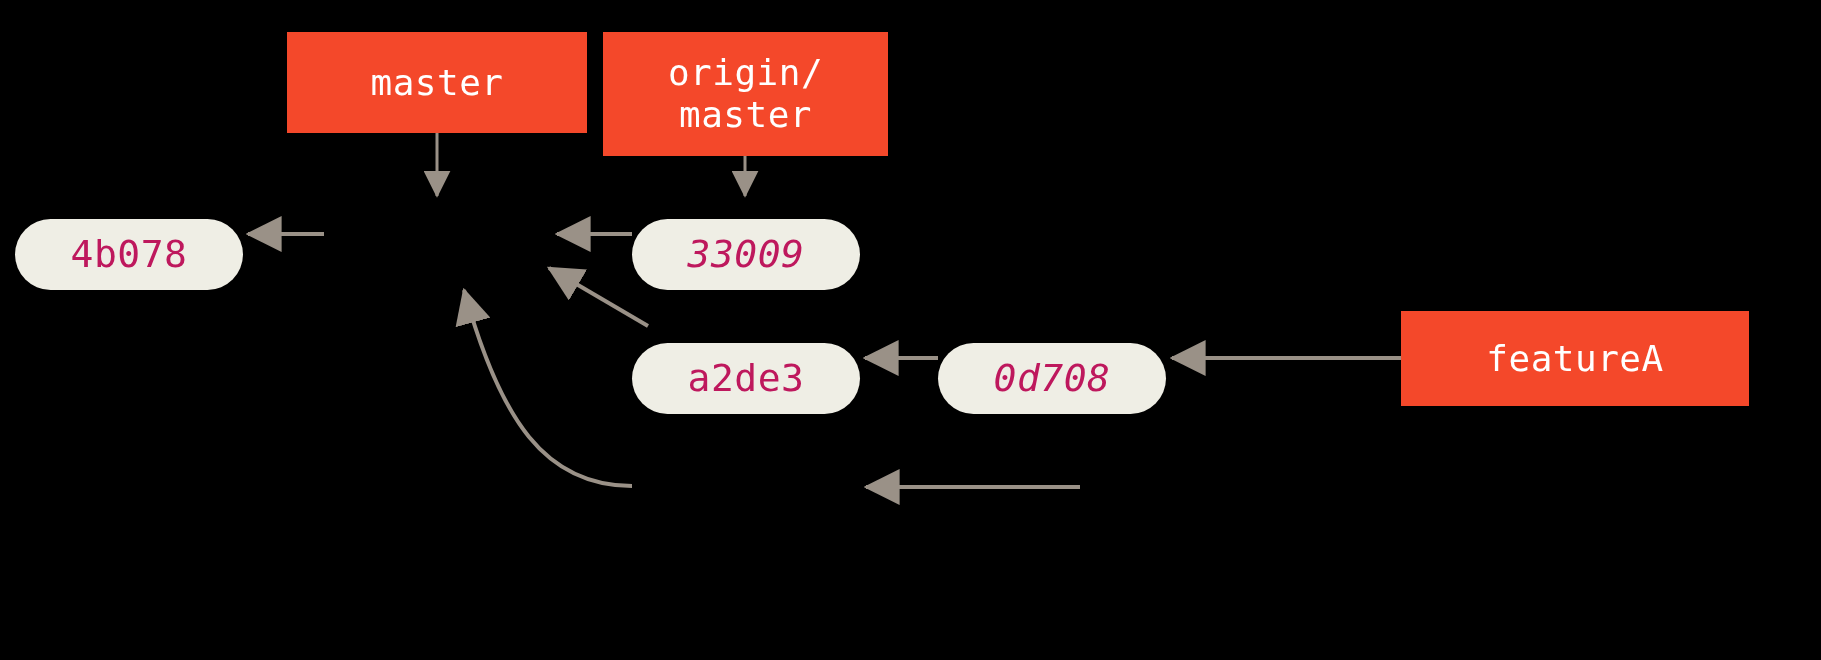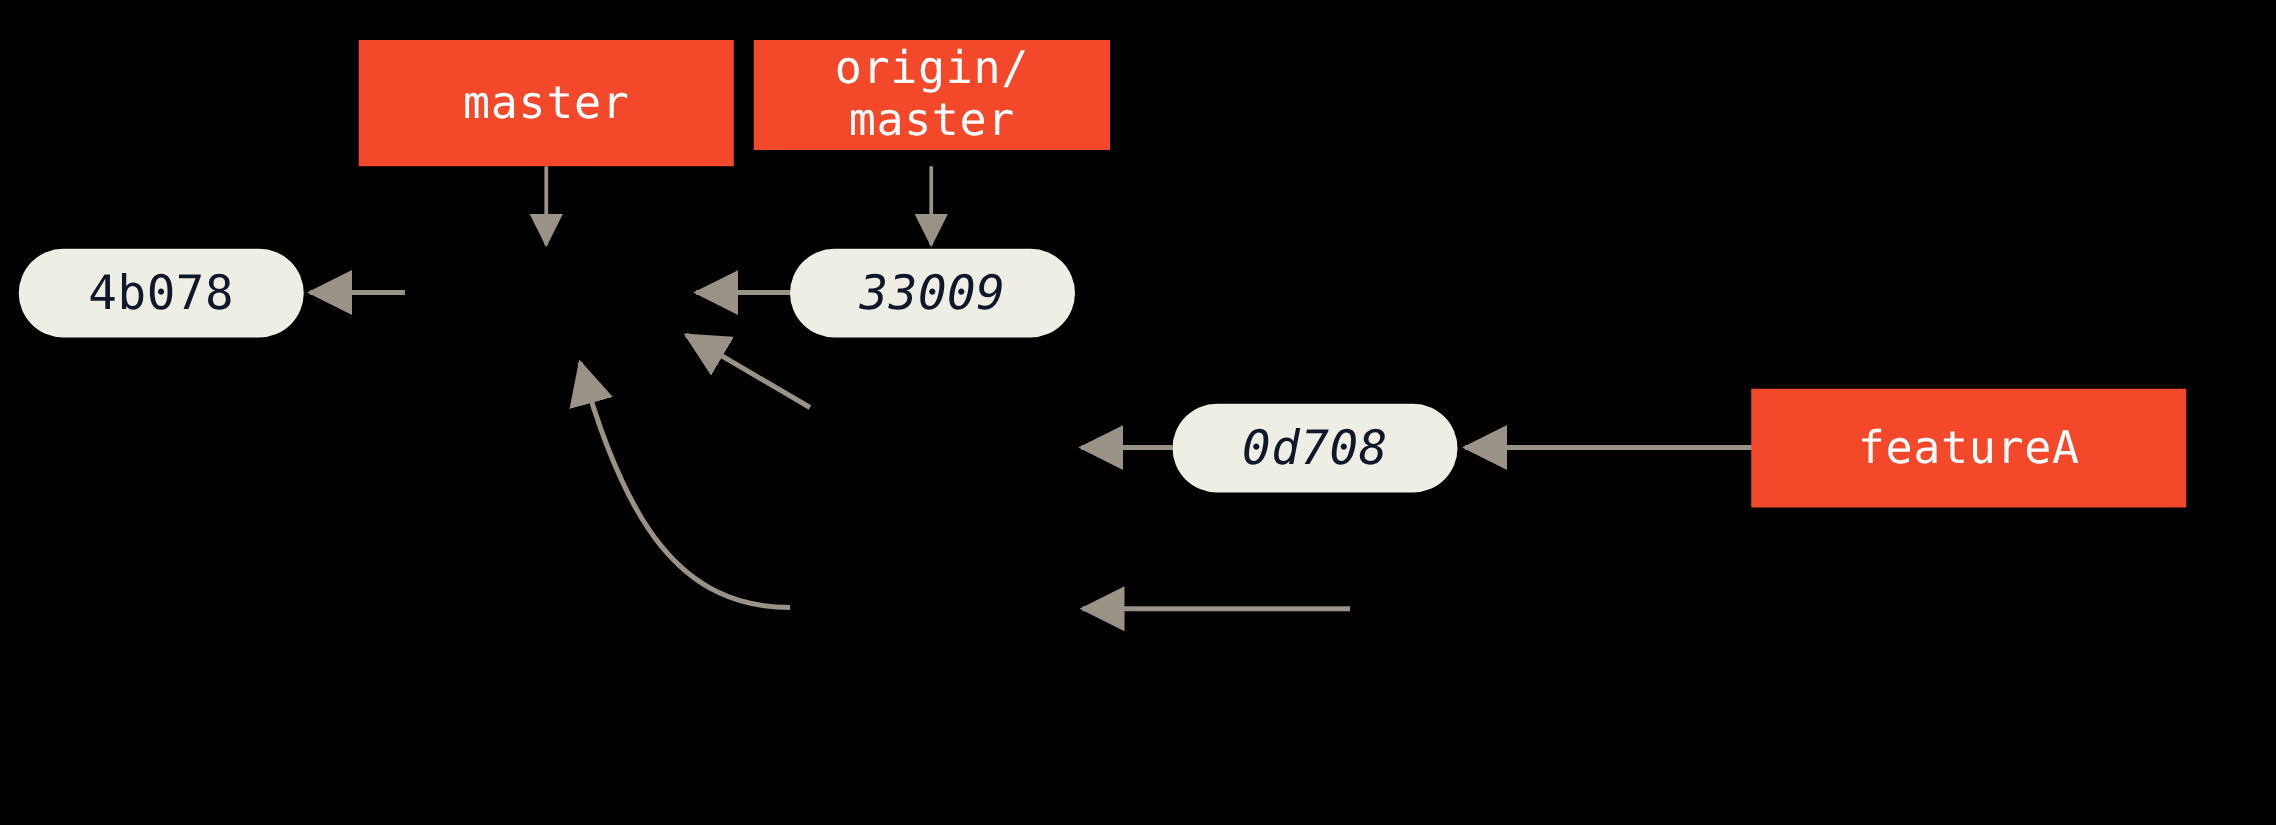--- a/index.html
+++ b/index.html
@@ -32,24 +32,25 @@
     display: flex;
     align-items: center;
     justify-content: center;
     box-sizing: border-box;
     text-align: center;
     line-height: 1.16;
     white-space: pre-line;
   }
   .commit {
     background: #efeee5;
-    color: #0f172a;
+    color: #be185d;
     border-radius: 36px;
     font-size: 38px;
     letter-spacing: 0.5px;
+    margin-top: 20px;
   }
   .ref {
     background: #f4482a;
     color: #ffffff;
     border-radius: 0px;
     font-size: 36px;
     letter-spacing: 0.5px;
   }
 </style>
 </head>
@@ -78,20 +79,21 @@
 
     <line x1="938" y1="358" x2="865" y2="358" stroke="#9a9187" stroke-width="4" marker-end="url(#ah)"></line>
 
     <line x1="1437" y1="358" x2="1172" y2="358" stroke="#9a9187" stroke-width="4" marker-end="url(#ah)"></line>
 
     <line x1="1080" y1="487" x2="866" y2="487" stroke="#9a9187" stroke-width="4" marker-end="url(#ah)"></line>
   </svg>
 
   <div class="node commit" style="left: 15px; top: 199px; width: 228px; height: 71px;">4b078</div>
   <div class="node commit" style="left: 632px; top: 199px; width: 228px; height: 71px; font-style: italic;">33009</div>
+  <div class="node commit" style="left: 632px; top: 323px; width: 228px; height: 71px;">a2de3</div>
   <div class="node commit" style="left: 938px; top: 323px; width: 228px; height: 71px; font-style: italic;">0d708</div>
 
   <div class="node ref" style="left: 287px; top: 32px; width: 300px; height: 101px;">master</div>
-  <div class="node ref" style="left: 603px; top: 32px; width: 285px; height: 88px; text-align: center;">origin/
+  <div class="node ref" style="left: 603px; top: 32px; width: 285px; height: 124px; text-align: center;">origin/
 master</div>
   <div class="node ref" style="left: 1401px; top: 311px; width: 348px; height: 95px;">featureA</div>
 
 </div>
 
 </body></html>

